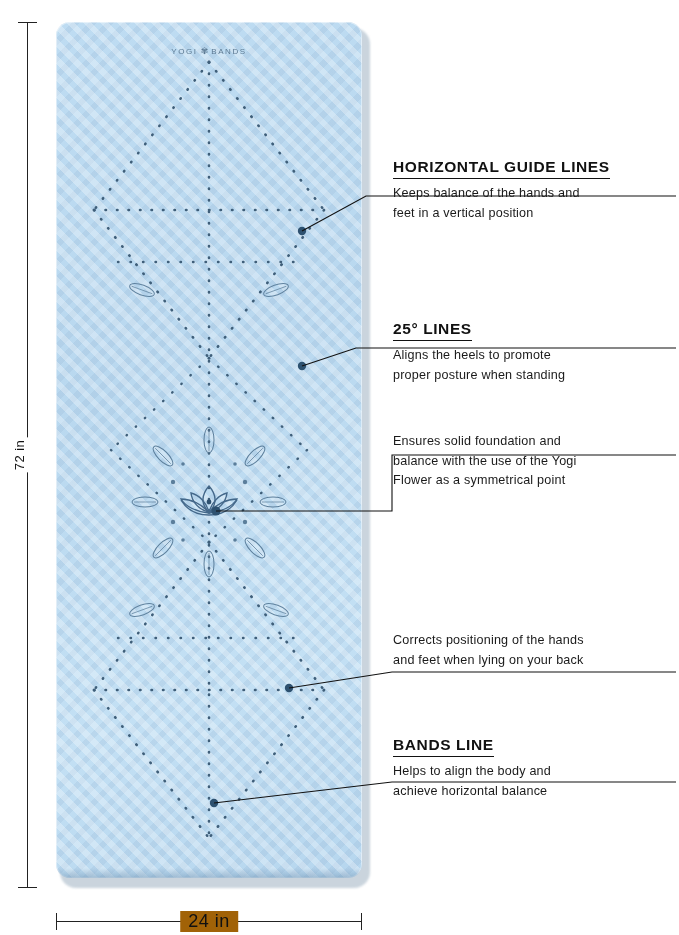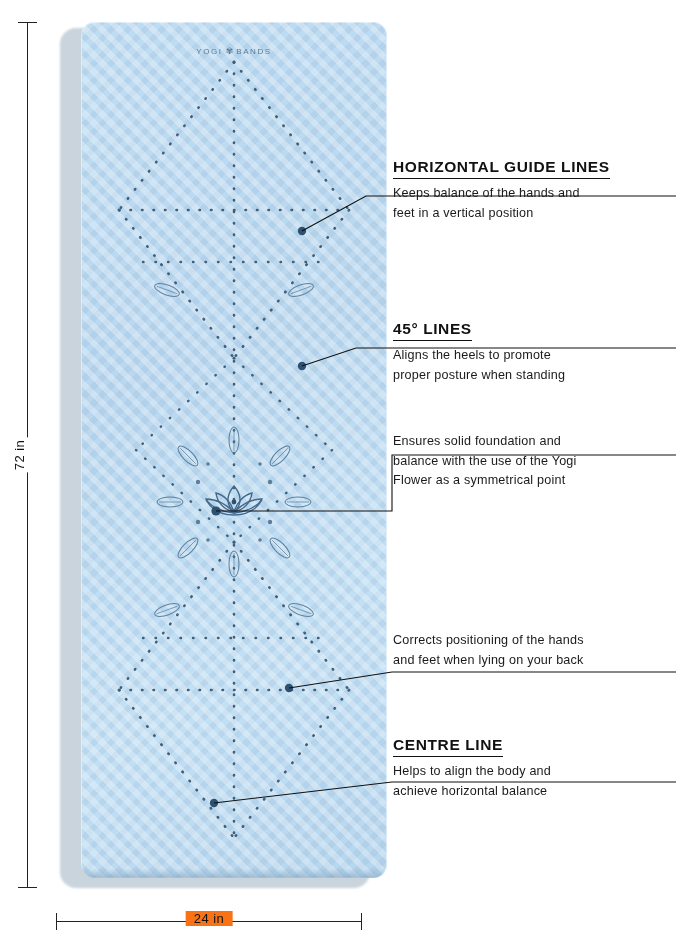--- a/index.html
+++ b/index.html
@@ -46,21 +46,20 @@
     left: 0; top: 0;
     width: 306px;
     height: 856px;
     border-radius: 14px;
     background:
       repeating-linear-gradient(45deg, rgba(255,255,255,.30) 0 6px, rgba(255,255,255,0) 6px 12px),
       repeating-linear-gradient(-45deg, rgba(150,180,210,.22) 0 6px, rgba(150,180,210,0) 6px 12px),
       linear-gradient(160deg, #bedcf2 0%, #b9d8ef 40%, #c3e0f4 75%, #b6d6ee 100%);
     box-shadow: inset 0 0 0 1px rgba(255,255,255,.45);
     overflow: hidden;
-    margin-left: 25px;
   }
   .mat-edge {
     position: absolute;
     left: 0; bottom: 0;
     width: 306px;
     height: 10px;
     border-radius: 0 0 14px 14px;
     background: linear-gradient(180deg, rgba(120,155,185,.0), rgba(120,155,185,.55));
   }
   .mat svg { position: absolute; left: 0; top: 0; }
@@ -138,23 +137,23 @@
     height: 17px;
     background: #222;
   }
   .h-ruler .cap.left { left: 0; }
   .h-ruler .cap.right { left: 305px; }
   .h-ruler .label {
     position: absolute;
     left: 50%;
     top: 1px;
     transform: translateX(-50%);
-    background: #f97316;
+    background: #a16207;
     padding: 0 8px;
-    font-size: 13px;
+    font-size: 18px;
     color: #111;
     letter-spacing: .5px;
   }
 
   
   .callout {
     position: absolute;
     width: 298px;
   }
   .callout .title {
@@ -308,21 +307,21 @@
 
   <div class="callout" style="left:393px; top:158px;">
     <div class="title">HORIZONTAL GUIDE LINES</div>
     <div class="desc">
       <span>Keeps balance of the hands and</span>
       <span>feet in a vertical position</span>
     </div>
   </div>
 
   <div class="callout" style="left:393px; top:320px;">
-    <div class="title">45° LINES</div>
+    <div class="title">25° LINES</div>
     <div class="desc">
       <span>Aligns  the  heels  to  promote</span>
       <span>proper posture when standing</span>
     </div>
   </div>
 
   <div class="callout" style="left:393px; top:427px;">
     <div class="desc">
       <span>Ensures  solid  foundation  and</span>
       <span>balance with the use of the Yogi</span>
@@ -331,20 +330,20 @@
   </div>
 
   <div class="callout" style="left:393px; top:626px;">
     <div class="desc">
       <span>Corrects positioning of the hands</span>
       <span>and feet when lying on your back</span>
     </div>
   </div>
 
   <div class="callout" style="left:393px; top:736px;">
-    <div class="title">CENTRE LINE</div>
+    <div class="title">BANDS LINE</div>
     <div class="desc">
       <span>Helps to align the body and</span>
       <span>achieve horizontal balance</span>
     </div>
   </div>
 
 </div>
 
 </body></html>

